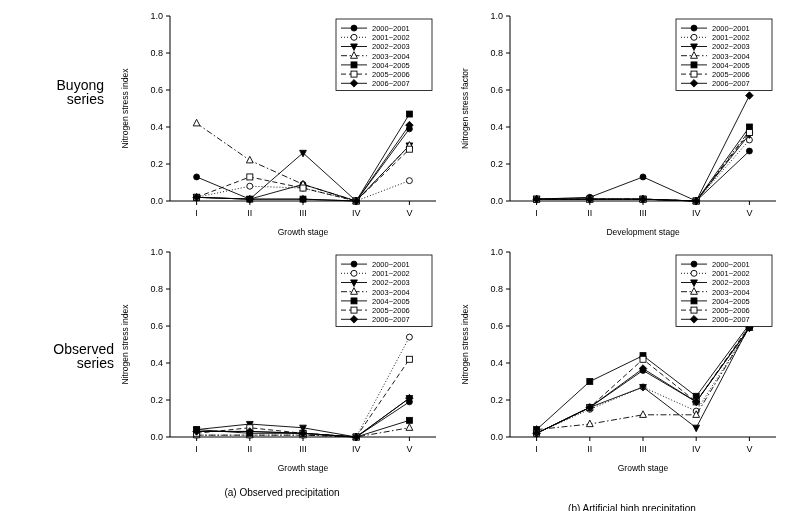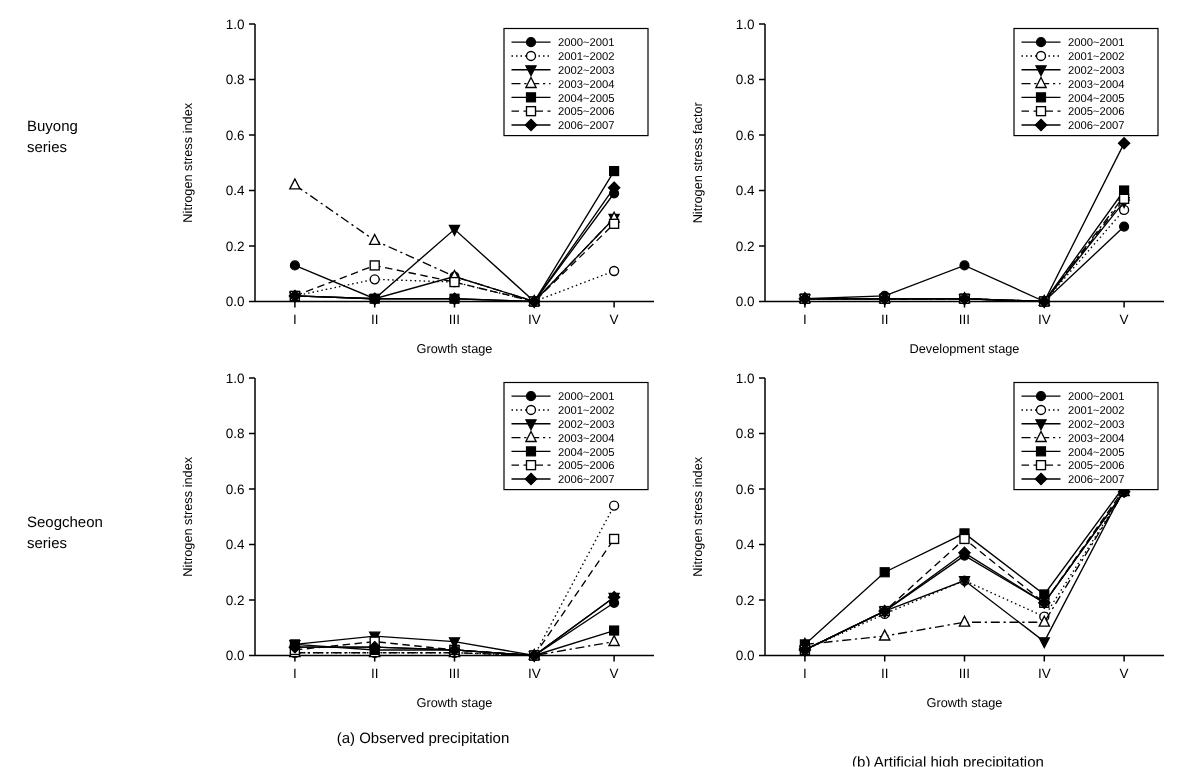--- a/index.html
+++ b/index.html
@@ -16,23 +16,23 @@
     overflow: hidden;
   }
   .page {
     position: absolute;
     left: 0; top: 0;
     width: 800px;
     height: 511px;
   }
   .row-label {
     position: absolute;
-    font-size: 10px;
+    font-size: 14px;
     line-height: 14px;
-    text-align: left;
+    text-align: right;
     color: #000;
   }
   .panel {
     position: absolute;
   }
   .panel svg {
     display: block;
   }
   .caption {
     position: absolute;
@@ -52,21 +52,21 @@
 <body>
 
 <div class="page">
 
   <div class="row-label" style="left:18px; top:78px; width:86px;">
     <div>Buyong</div>
     <div>series</div>
   </div>
 
   <div class="row-label" style="left:18px; top:342px; width:96px;">
-    <div>Seogcheon</div>
+    <div>Observed</div>
     <div>series</div>
   </div>
 
   <div class="panel" style="left:112px; top:4px;" id="panel-0">
       <svg width="336" height="243" viewBox="0 0 336 243">
         <line x1="58" y1="12" x2="58" y2="197" stroke="#000" stroke-width="1"></line>
         <line x1="58" y1="197" x2="324" y2="197" stroke="#000" stroke-width="1"></line>
         <line x1="58" y1="197" x2="54" y2="197" stroke="#000" stroke-width="1"></line>
         <text x="51" y="200.2" text-anchor="end" class="tick-lbl">0.0</text>
         <line x1="58" y1="160" x2="54" y2="160" stroke="#000" stroke-width="1"></line>

